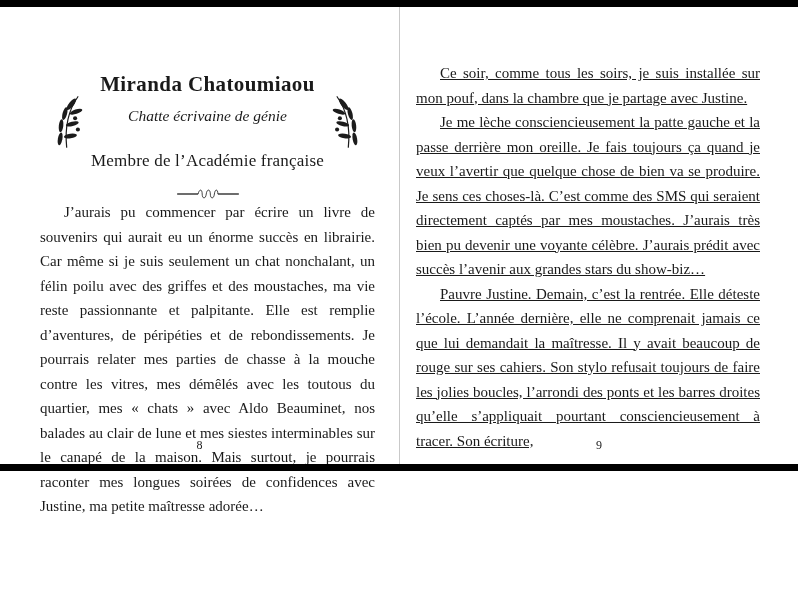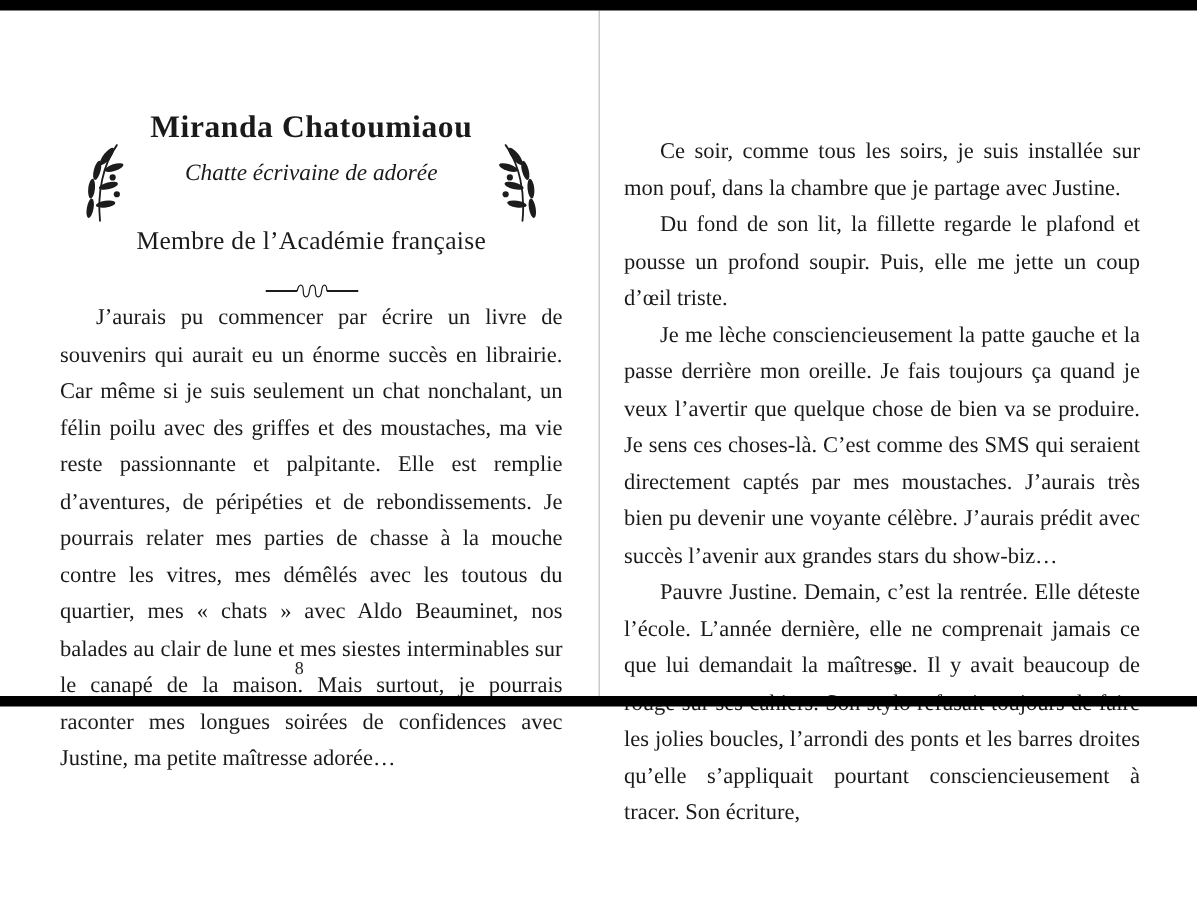--- a/index.html
+++ b/index.html
@@ -45,21 +45,22 @@
     box-sizing: border-box;
   }
   .page.left {
     left: 0;
     width: 399px;
     padding: 0 24px 0 40px;
   }
   .page.right {
     left: 400px;
     width: 398px;
-    padding: 82px 38px 0 16px;
+    padding: 54px 38px 0 16px;
+    text-decoration: underline;
   }
   .chapter-header {
     margin-top: 66px;
     text-align: center;
   }
   .header-row {
     display: flex;
     align-items: center;
     justify-content: center;
     gap: 6px;
@@ -135,21 +136,21 @@
             <ellipse cx="34" cy="33" rx="7" ry="2.4" transform="rotate(-14 34 33)"></ellipse>
             <ellipse cx="22" cy="35" rx="7" ry="2.4" transform="rotate(-84 22 35)"></ellipse>
             <ellipse cx="32" cy="46" rx="7" ry="2.4" transform="rotate(-8 32 46)"></ellipse>
             <ellipse cx="21" cy="49" rx="7" ry="2.4" transform="rotate(-80 21 49)"></ellipse>
             <circle cx="37" cy="27" r="2.2"></circle>
             <circle cx="40" cy="39" r="2.2"></circle>
           </g>
         </svg>
         <div class="header-text">
           <h1 class="book-title">Miranda Chatoumiaou</h1>
-          <div class="book-subtitle">Chatte écrivaine de adorée</div>
+          <div class="book-subtitle">Chatte écrivaine de génie</div>
           <div class="affiliation">Membre de l’Académie française</div>
         </div>
         <svg class="branch mirrored" viewBox="0 0 46 62" width="44" height="58" aria-hidden="true">
           <path d="M40,4 C30,18 26,38 28,58" fill="none" stroke="#1c1c1c" stroke-width="1.3" stroke-linecap="round"></path>
           <g fill="#1c1c1c">
             <ellipse cx="33" cy="12" rx="7.5" ry="2.6" transform="rotate(-52 33 12)"></ellipse>
             <ellipse cx="38" cy="20" rx="7" ry="2.4" transform="rotate(-18 38 20)"></ellipse>
             <ellipse cx="26" cy="22" rx="7" ry="2.4" transform="rotate(-75 26 22)"></ellipse>
             <ellipse cx="34" cy="33" rx="7" ry="2.4" transform="rotate(-14 34 33)"></ellipse>
             <ellipse cx="22" cy="35" rx="7" ry="2.4" transform="rotate(-84 22 35)"></ellipse>
@@ -171,21 +172,20 @@
 
     <p class="body-par" lang="fr">J’aurais pu commencer par écrire un livre de souvenirs qui aurait eu un énorme succès en librairie. Car même si je suis seulement un chat nonchalant, un félin poilu avec des griffes et des moustaches, ma vie reste passionnante et palpitante. Elle est remplie d’aventures, de péripéties et de rebondissements. Je pourrais relater mes parties de chasse à la mouche contre les vitres, mes démêlés avec les toutous du quartier, mes « chats » avec Aldo Beauminet, nos balades au clair de lune et mes siestes interminables sur le canapé de la maison. Mais surtout, je pourrais raconter mes longues soirées de confidences avec Justine, ma petite maîtresse adorée…</p>
 
     <div class="folio">8</div>
   </div>
 
   <div class="gutter"></div>
 
   <div class="page right">
     <p class="body-par" lang="fr">Ce soir, comme tous les soirs, je suis installée sur mon pouf, dans la chambre que je partage avec Justine.</p>
-    <p class="body-par" lang="fr">Du fond de son lit, la fillette regarde le plafond et pousse un profond soupir. Puis, elle me jette un coup d’œil triste.</p>
     <p class="body-par" lang="fr">Je me lèche consciencieusement la patte gauche et la passe derrière mon oreille. Je fais toujours ça quand je veux l’avertir que quelque chose de bien va se produire. Je sens ces choses-là. C’est comme des SMS qui seraient directement captés par mes moustaches. J’aurais très bien pu devenir une voyante célèbre. J’aurais prédit avec succès l’avenir aux grandes stars du show-biz…</p>
     <p class="body-par" lang="fr">Pauvre Justine. Demain, c’est la rentrée. Elle déteste l’école. L’année dernière, elle ne comprenait jamais ce que lui demandait la maîtresse. Il y avait beaucoup de rouge sur ses cahiers. Son stylo refusait toujours de faire les jolies boucles, l’arrondi des ponts et les barres droites qu’elle s’appliquait pourtant consciencieusement à tracer. Son écriture,</p>
 
     <div class="folio">9</div>
   </div>
 
   <div class="frame-bar bottom"></div>
 
 </div>
 

